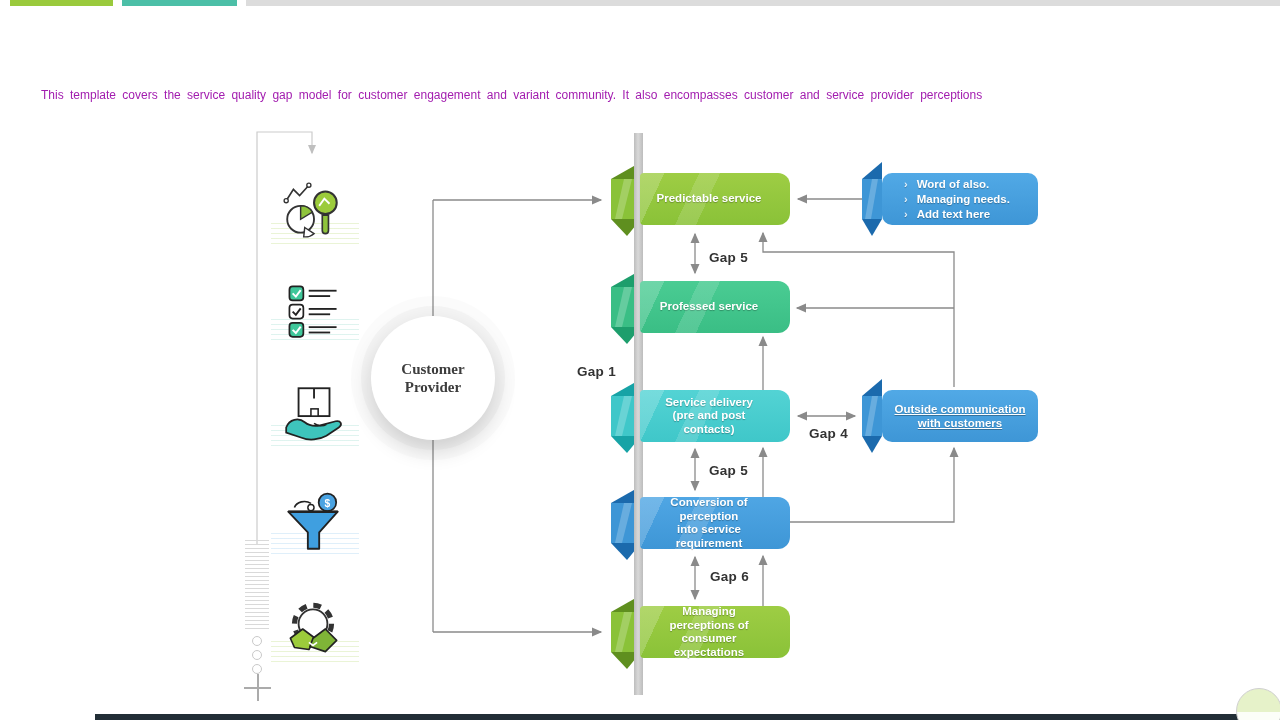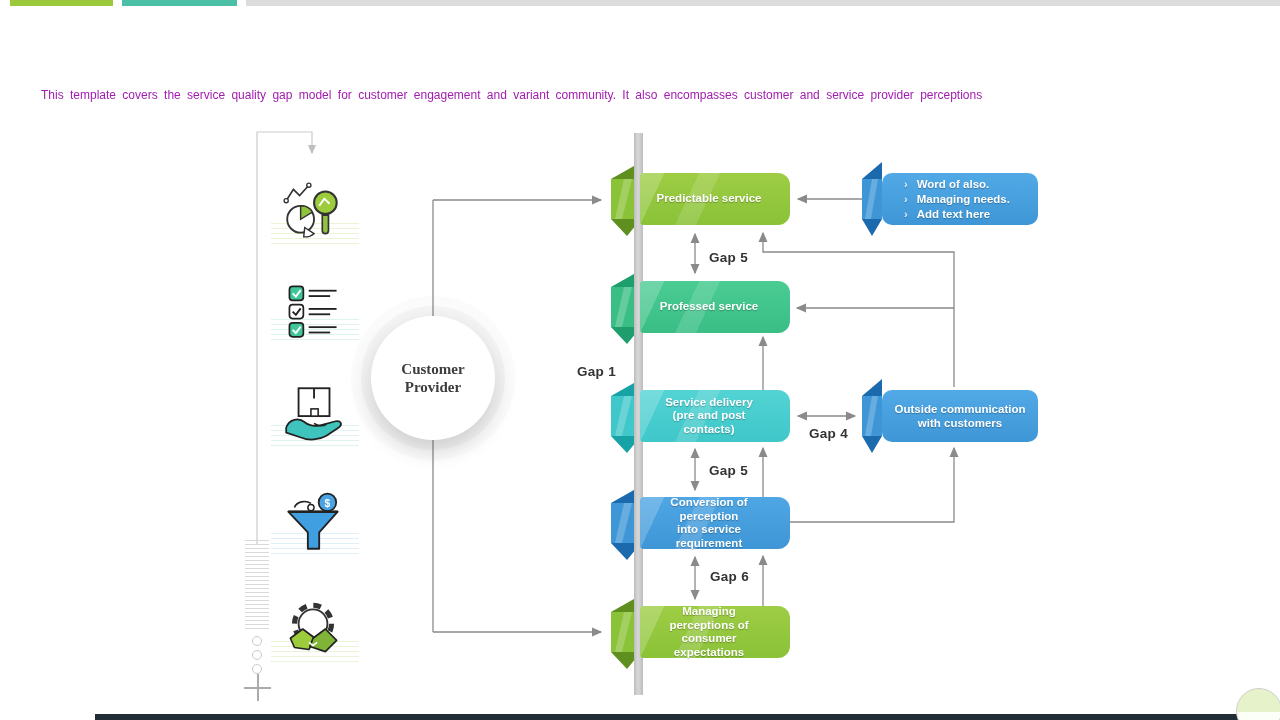--- a/index.html
+++ b/index.html
@@ -49,21 +49,21 @@
   .rf1 { top:162px; } .rf2 { top:379px; }
   .infobox { position:absolute; left:882px; width:156px; height:52px; z-index:4; border-radius:10px;
              background:linear-gradient(180deg,#51A9E6,#3E96D6); }
   .ib1 { top:173px; } .ib2 { top:390px; }
   .wom { display:flex; flex-direction:column; justify-content:center; padding-left:22px; gap:1px; }
   .wom-row { display:flex; align-items:baseline; gap:9px; color:#fff; font-size:11.5px; font-weight:700;
              line-height:14px; text-shadow:0 1px 1px rgba(0,0,0,.28); }
   .wom-row .chev { font-size:11px; opacity:.85; }
   .ocb { display:flex; align-items:center; justify-content:center; }
   .ocb .lbl { color:#fff; font-size:11.5px; font-weight:700; text-align:center; white-space:pre-line;
-              line-height:14px; text-shadow:0 1px 1px rgba(0,0,0,.28); }
+              line-height:14px; text-shadow:0 1px 1px rgba(0,0,0,.28);text-decoration:underline; }
 
   
   .gap { position:absolute; z-index:5; font-size:13.5px; font-weight:700; color:#333; letter-spacing:.3px; }
   .g5 { left:709px; top:250px; } .g1 { left:549px; top:364px;margin-left:28px; } .g4 { left:809px; top:426px;text-align:center; }
   .g3 { left:709px; top:463px; } .g2 { left:710px; top:569px; }
 
   
   .hub { position:absolute; left:371px; top:316px; width:124px; height:124px; border-radius:50%;
          background:#fff; z-index:4; display:flex; align-items:center; justify-content:center;
          box-shadow:0 0 0 10px rgba(120,120,120,.05), 0 0 0 20px rgba(120,120,120,.03),

